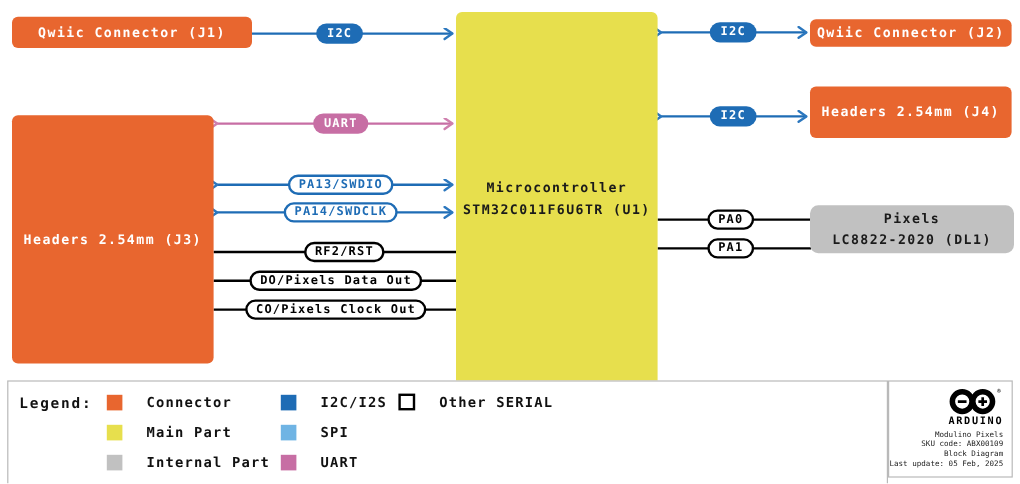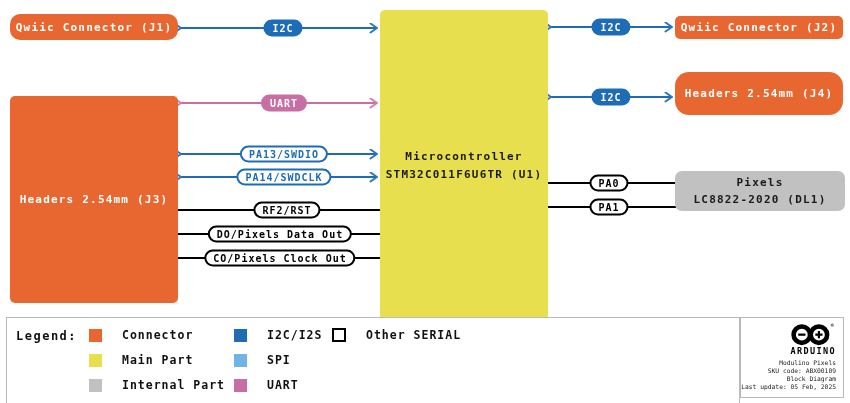--- a/index.html
+++ b/index.html
@@ -12,23 +12,23 @@
   .ln-pink{stroke:var(--uart);stroke-width:2;}
   .ln-black{stroke:#000;stroke-width:2;}
 
   
   .box{position:absolute;border-radius:5px;display:flex;flex-direction:column;align-items:center;
        justify-content:center;text-align:center;font-weight:bold;font-size:11px;
        letter-spacing:1.2px;white-space:nowrap;}
   .box.orange{background:var(--connector);color:#fff;}
   .box.yellow{background:var(--main_part);color:#1a1a1a;}
   .box.gray{background:var(--internal_part);color:#1a1a1a;border-radius:7px;}
-  #box-j1{left:10px;top:14px;width:168px;height:26px;border-radius:10px;}
+  #box-j1{left:10px;top:14px;width:200px;height:26px;}
   #box-j2{left:675px;top:16px;width:168px;height:23px;}
-  #box-j4{left:675px;top:72px;width:168px;height:43px;border-radius:14px;}
+  #box-j4{left:675px;top:72px;width:168px;height:43px;}
   #box-j3{left:10px;top:96px;width:168px;height:207px;}
   #box-mcu{left:380px;top:10px;width:168px;height:312px;line-height:1.6;}
   #box-pixels{left:675px;top:171px;width:170px;height:40px;line-height:1.55;}
 
   
   .pill{position:absolute;transform:translate(-50%,-50%);display:flex;align-items:center;
         justify-content:center;white-space:nowrap;font-weight:bold;font-size:10px;
         letter-spacing:1px;border-radius:11px;padding:3px 9px;}
   .pill.solid-blue{background:var(--i2c);color:#fff;}
   .pill.solid-pink{background:var(--uart);color:#fff;}

